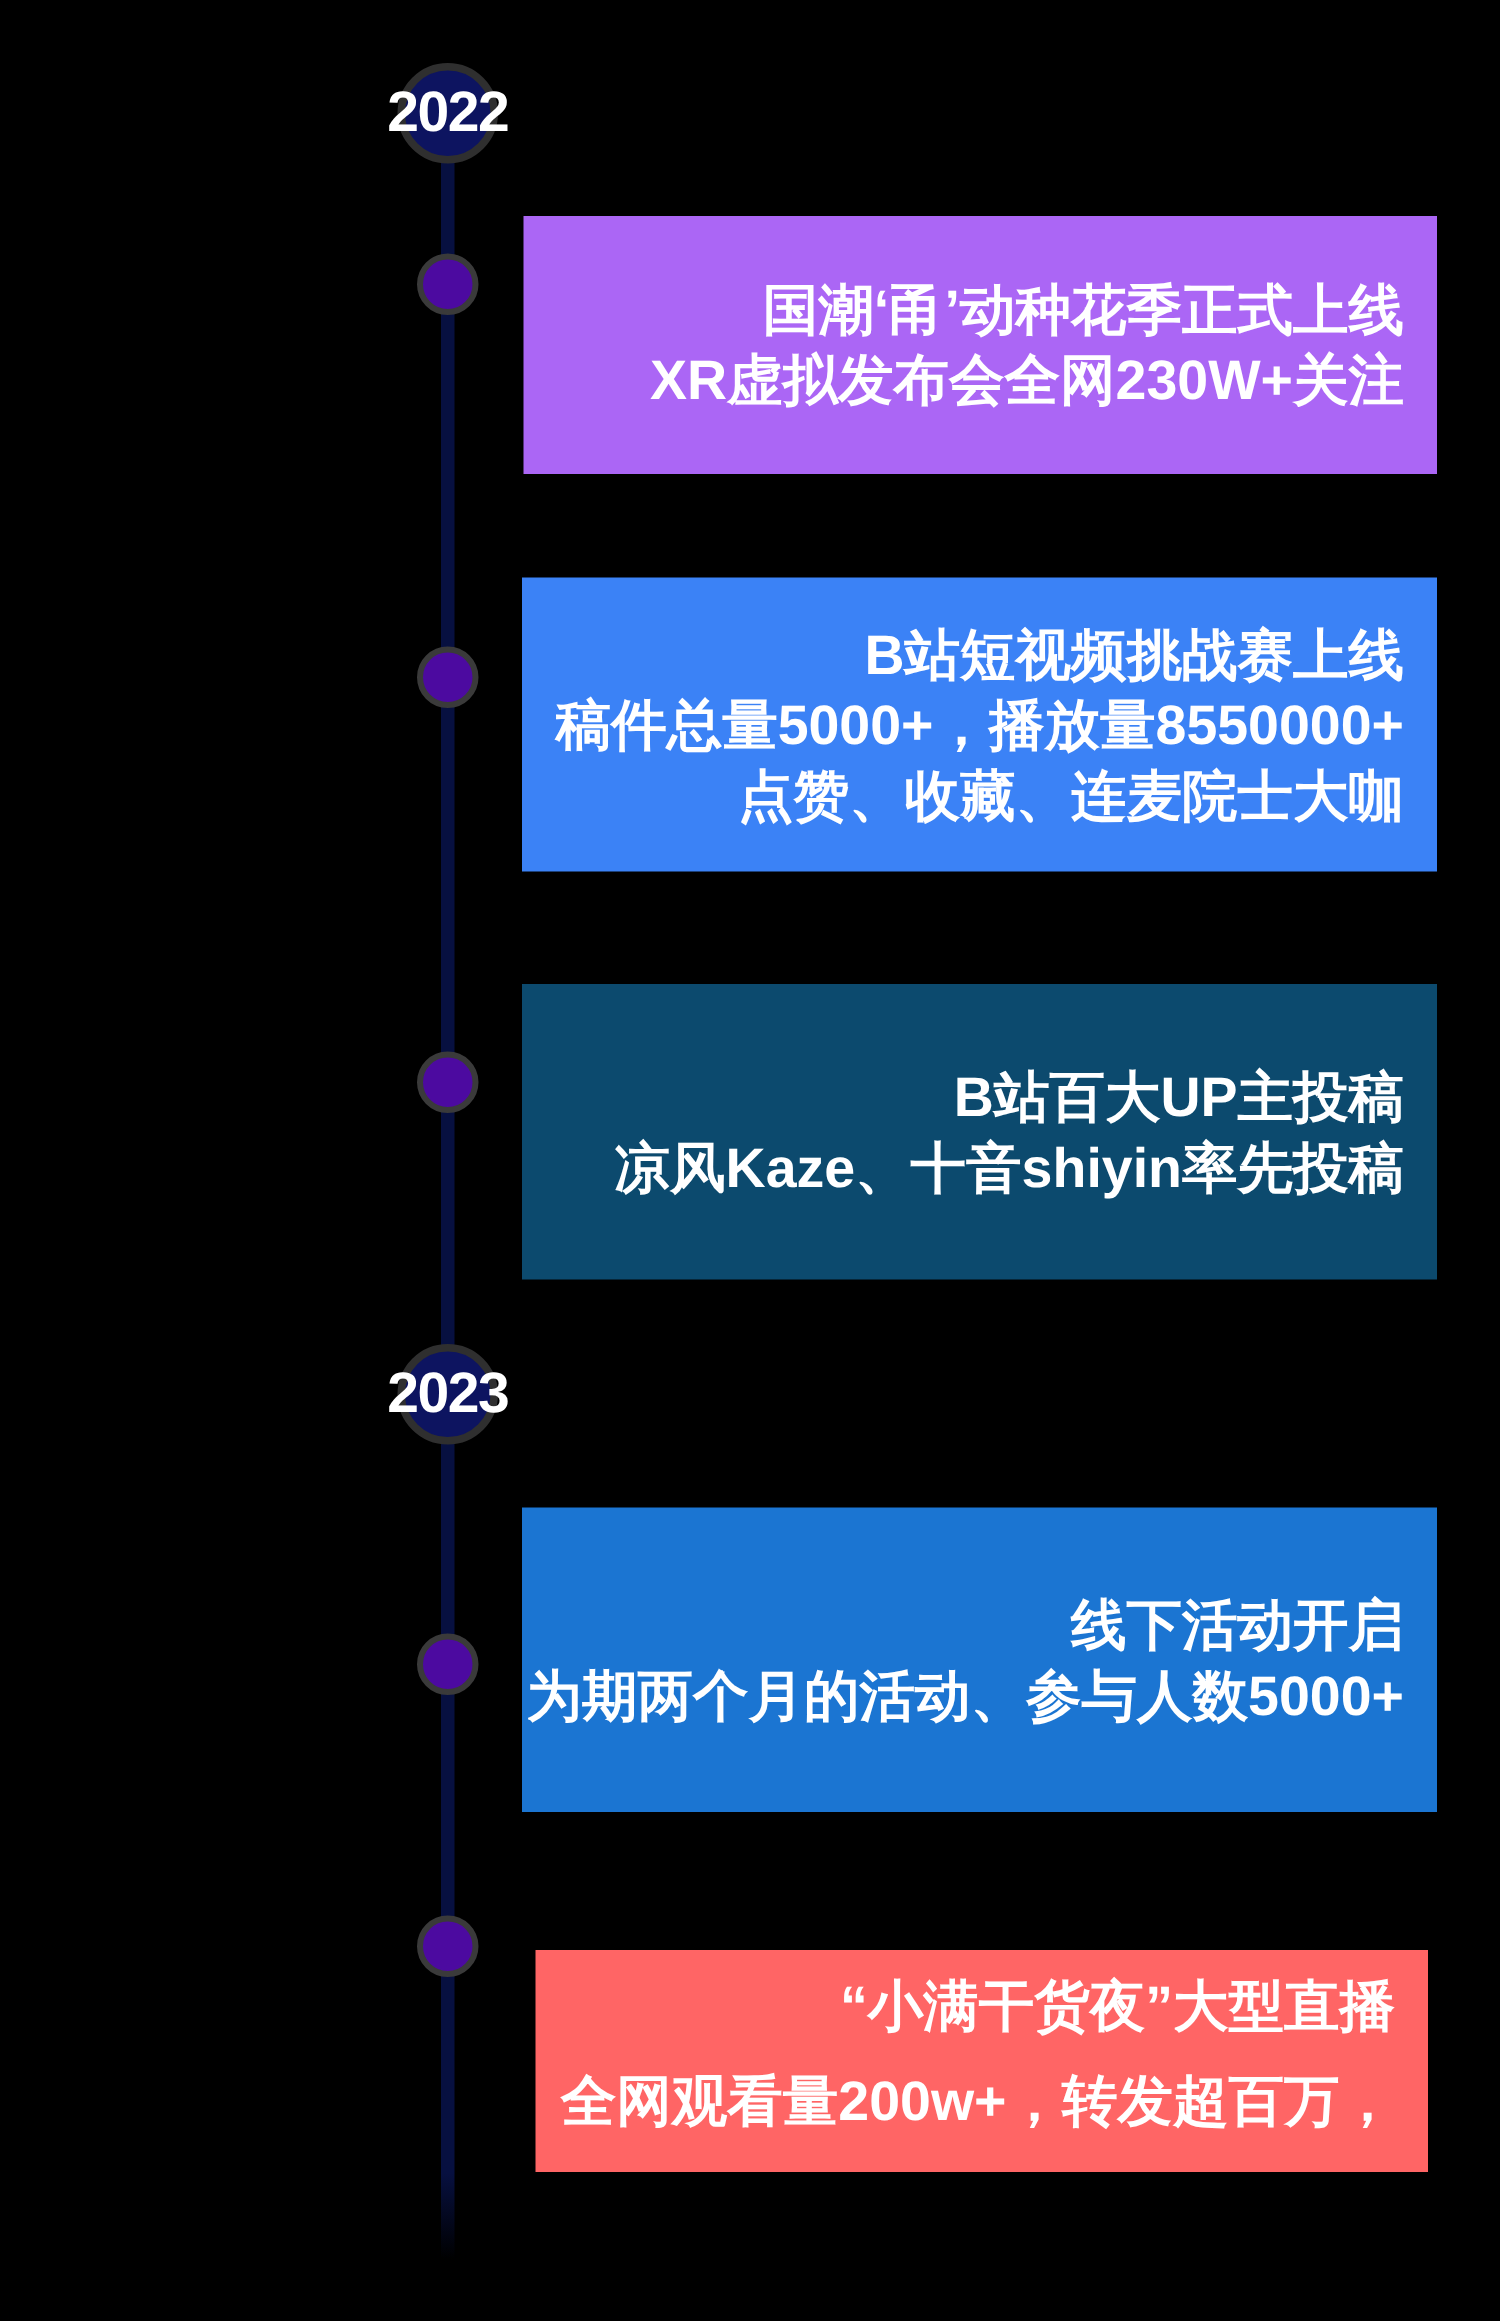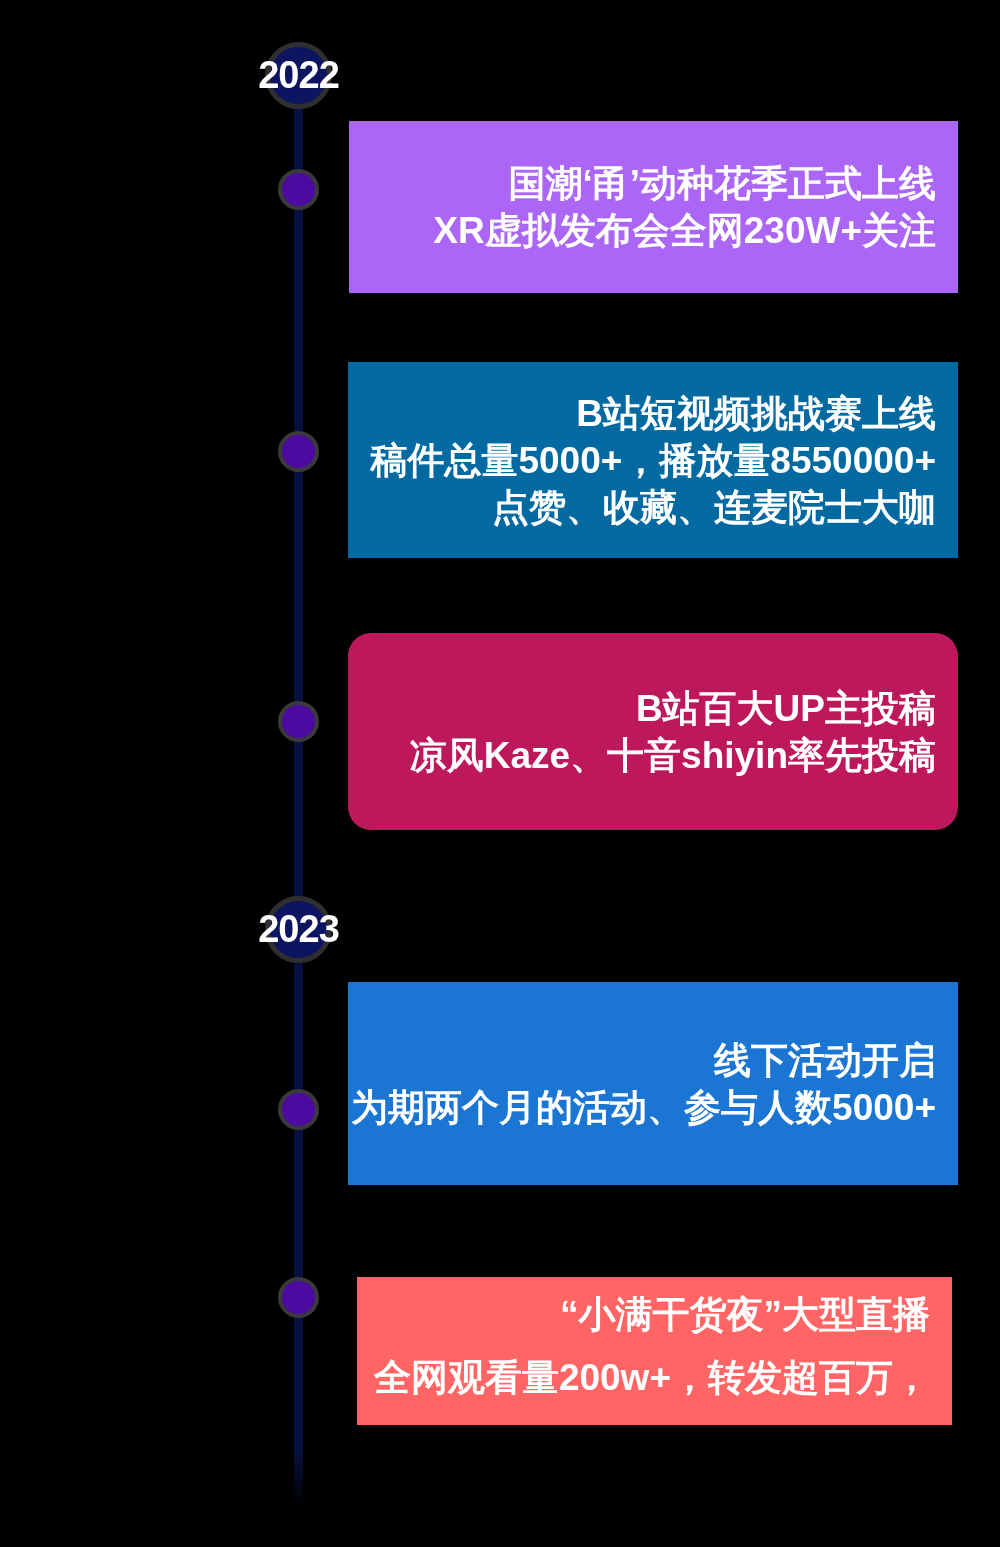--- a/index.html
+++ b/index.html
@@ -72,20 +72,21 @@
     flex-direction: column;
     justify-content: center;
     align-items: flex-end;
     text-align: right;
     color: #ffffff;
     font-weight: bold;
     font-size: 37px;
     line-height: 47px;
     padding: 0 22px;
     z-index: 2;
+    margin-top: 23px;
   }
   .event-1 { left: 349px; top: 121px; width: 609px; height: 172px; }
   .event-2 { left: 348px; top: 362px; width: 610px; height: 196px; }
   .event-3 { left: 348px; top: 633px; width: 610px; height: 197px; }
   .event-4 { left: 348px; top: 982px; width: 610px; height: 203px; }
   .event-5 {
     left: 357px; top: 1277px; width: 595px; height: 148px;
     justify-content: flex-start;
     padding-top: 14px;
     gap: 16px;
@@ -103,28 +104,28 @@
     <span class="year-label">2022</span>
   </div>
 
   <div class="node node-1"></div>
   <div class="event event-1" style="background: rgb(171, 102, 245);">
     <div class="event-line">国潮‘甬’动种花季正式上线</div>
     <div class="event-line">XR虚拟发布会全网230W+关注</div>
   </div>
 
   <div class="node node-2"></div>
-  <div class="event event-2" style="background: #0369a1;">
+  <div class="event event-2" style="background: #3b82f6;">
     <div class="event-line">B站短视频挑战赛上线</div>
     <div class="event-line">稿件总量5000+，播放量8550000+</div>
     <div class="event-line">点赞、收藏、连麦院士大咖</div>
   </div>
 
   <div class="node node-3"></div>
-  <div class="event event-3" style="background: #be185d; border-radius: 23px;">
+  <div class="event event-3" style="background: #0c4a6e;">
     <div class="event-line">B站百大UP主投稿</div>
     <div class="event-line">凉风Kaze、十音shiyin率先投稿</div>
   </div>
 
   <div class="year-circle year-2023">
     <span class="year-label">2023</span>
   </div>
 
   <div class="node node-4"></div>
   <div class="event event-4" style="background: rgb(27, 117, 210);">

